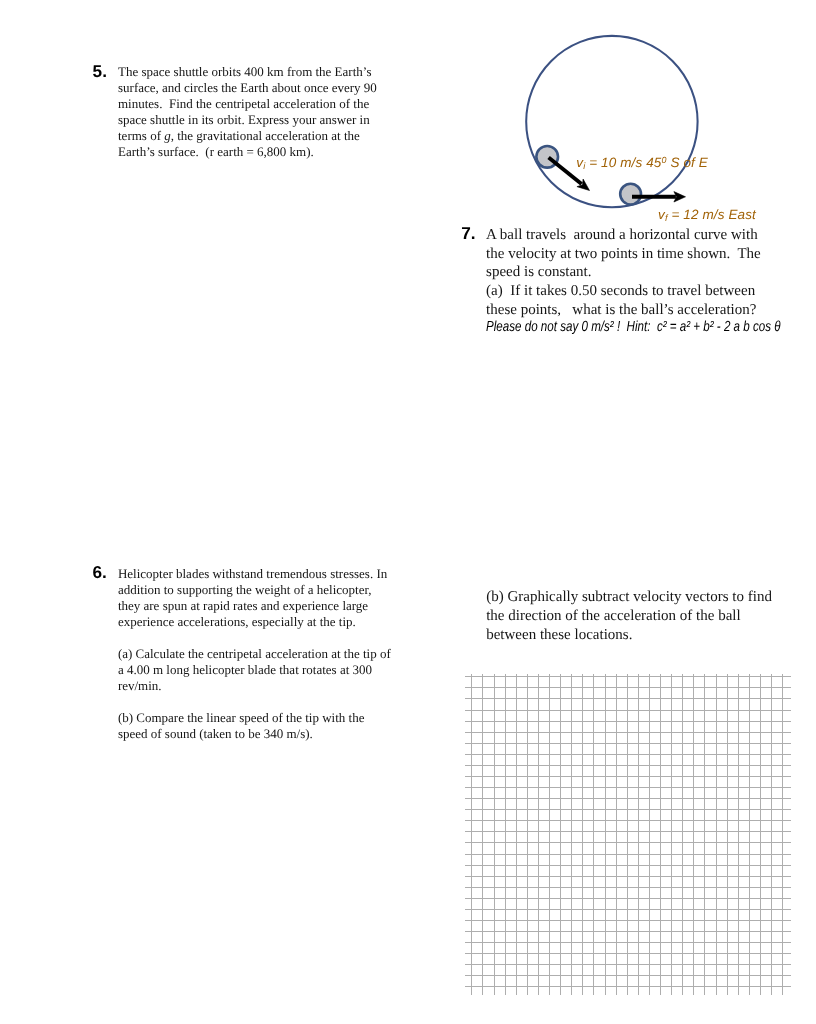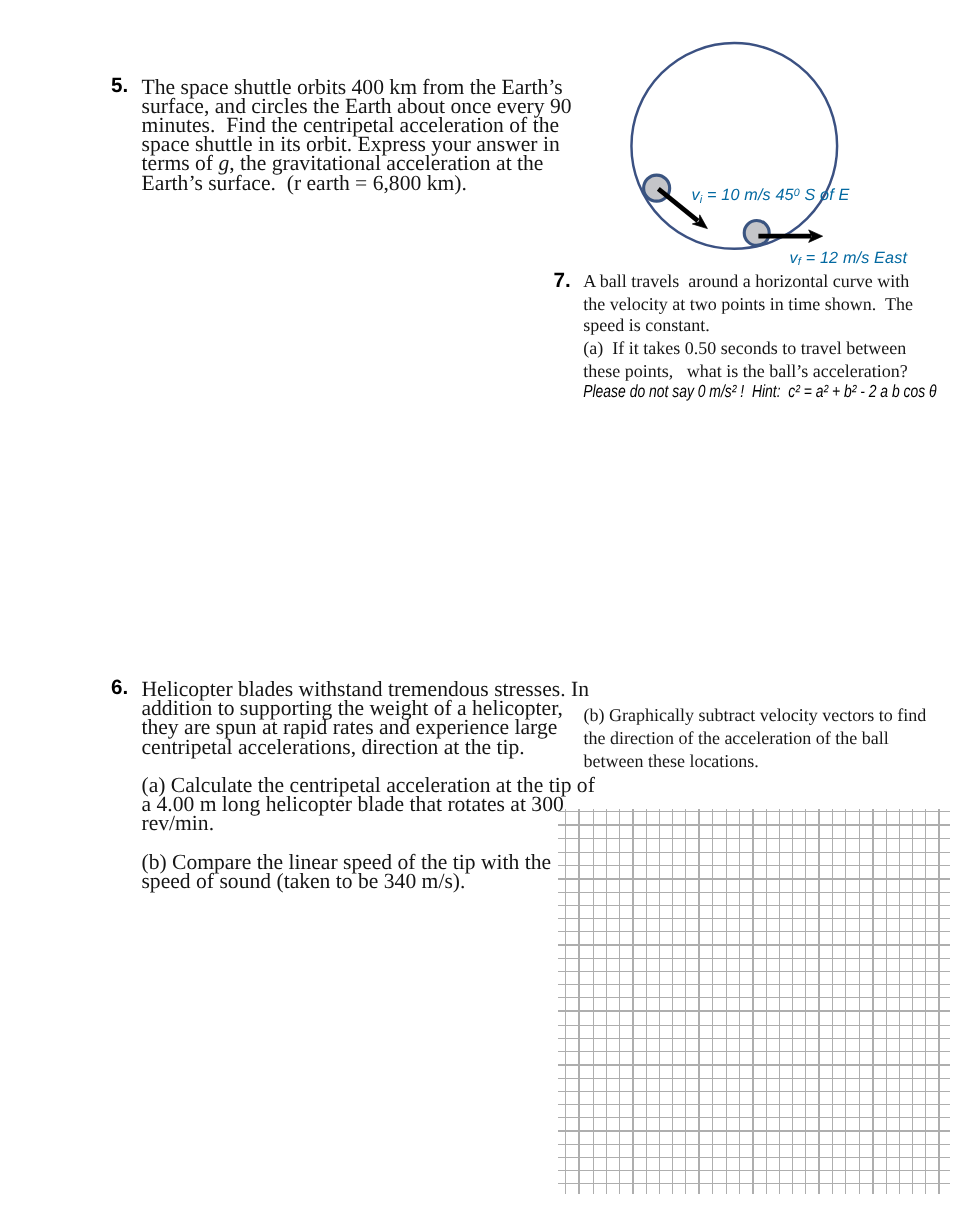--- a/index.html
+++ b/index.html
@@ -1,26 +1,26 @@
 <!DOCTYPE html>
 <html><head>
 <meta charset="utf-8">
 <style>
   html,body{margin:0;padding:0;}
   body{width:816px;height:1024px;background:#fff;position:relative;overflow:hidden;
        font-family:"Liberation Serif",serif;color:#151515;
        -webkit-font-smoothing:antialiased;text-rendering:geometricPrecision;}
   .abs{position:absolute;}
   .qnum{font-family:"Liberation Sans",sans-serif;font-weight:bold;font-size:17.2px;color:#000;line-height:17.2px;}
-  .body-times{font-family:"Liberation Serif",serif;font-size:18px;}
+  .body-times{font-family:"Liberation Serif",serif;font-size:13px;}
   .ln{height:16.0px;line-height:16.0px;white-space:pre;}
   .lnp{height:18.8px;line-height:18.8px;white-space:pre;}
   .body-pal{font-family:"Liberation Serif",serif;font-size:15px;}
   .lbl{font-family:"Liberation Sans",sans-serif;font-style:italic;font-size:14.6px;color:#000;white-space:pre;transform:scaleX(0.795);transform-origin:0 50%;}
-  .vlbl{font-family:"Liberation Sans",sans-serif;font-style:italic;font-size:13.5px;color:#0369a1;white-space:pre;letter-spacing:0.12px;}
+  .vlbl{font-family:"Liberation Sans",sans-serif;font-style:italic;font-size:13.5px;color:#a16207;white-space:pre;letter-spacing:0.12px;}
   sub{font-size:0.68em;vertical-align:-0.20em;}
   sup{font-size:0.66em;vertical-align:0.40em;}
 </style>
 </head>
 <body>
 
 <div class="abs qnum" style="left:92.6px;top:62.8px">5.</div>
 <div class="abs body-times" style="left:118.0px;top:63.9px">
 <div class="ln">The space shuttle orbits 400 km from the Earth’s</div>
 <div class="ln">surface, and circles the Earth about once every 90</div>
@@ -28,21 +28,21 @@
 <div class="ln">space shuttle in its orbit. Express your answer in</div>
 <div class="ln"><span>terms of </span><i>g</i><span>, the gravitational acceleration at the</span></div>
 <div class="ln">Earth’s surface.  (r earth = 6,800 km).</div>
 </div>
 
 <div class="abs qnum" style="left:92.5px;top:563.8px">6.</div>
 <div class="abs body-times" style="left:117.9px;top:566.4px">
 <div class="ln">Helicopter blades withstand tremendous stresses. In</div>
 <div class="ln">addition to supporting the weight of a helicopter,</div>
 <div class="ln">they are spun at rapid rates and experience large</div>
-<div class="ln">centripetal accelerations, direction at the tip.</div>
+<div class="ln">experience accelerations, especially at the tip.</div>
 <div class="ln blank">&nbsp;</div>
 <div class="ln">(a) Calculate the centripetal acceleration at the tip of</div>
 <div class="ln">a 4.00 m long helicopter blade that rotates at 300</div>
 <div class="ln">rev/min.</div>
 <div class="ln blank">&nbsp;</div>
 <div class="ln">(b) Compare the linear speed of the tip with the</div>
 <div class="ln">speed of sound (taken to be 340 m/s).</div>
 </div>
 
 <div class="abs qnum" style="left:461.3px;top:224.6px">7.</div>

